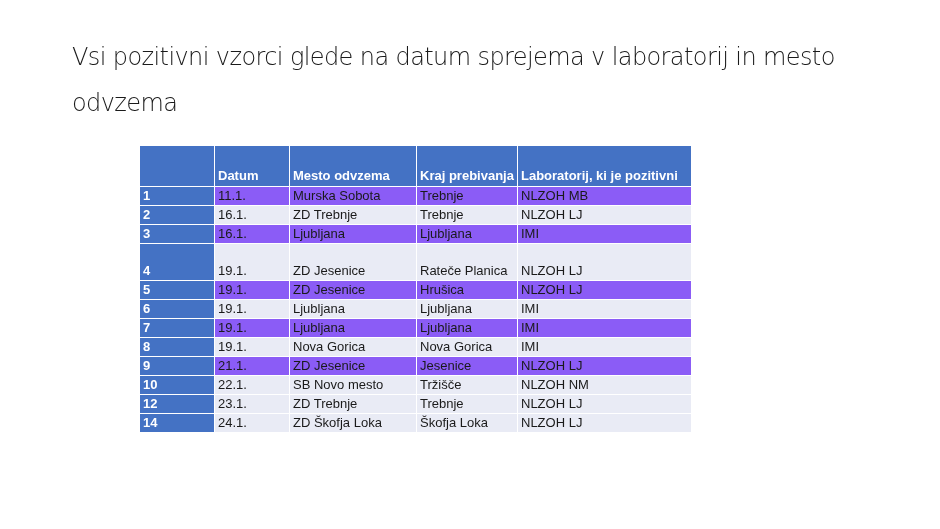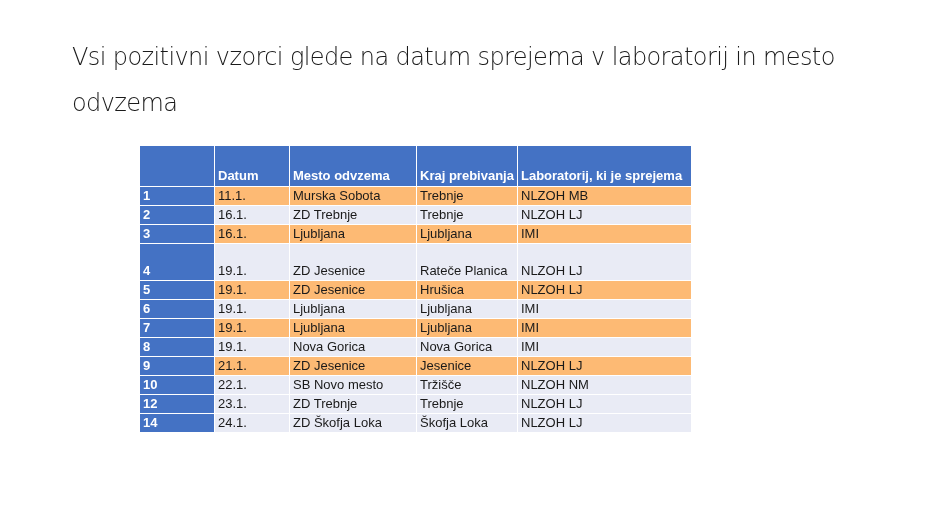--- a/index.html
+++ b/index.html
@@ -17,21 +17,21 @@
     position: absolute; left: 139px; top: 145px;
     border-collapse: collapse; table-layout: fixed;
     font-size: 13px; color: #1a1a1a;
   }
   td, th { border: 1px solid #ffffff; padding: 0 3px; height: 18px; line-height: 18px; overflow: hidden; white-space: nowrap; }
   thead th {
     background: #4472c4; color: #ffffff; font-weight: bold; text-align: left;
     vertical-align: bottom; height: 38px; line-height: 16px; padding-bottom: 2px; white-space: normal;
   }
   tbody td.num { background: #4472c4; color: #ffffff; font-weight: bold; }
-  tbody tr.odd td:not(.num) { background: #fdba74; }
+  tbody tr.odd td:not(.num) { background: #8b5cf6; }
   tbody tr.even td:not(.num) { background: #e9ebf5; }
   tbody tr.tall td { height: 36px; vertical-align: bottom; }
 </style>
 </head>
 <body>
 
 <div class="title">Vsi pozitivni vzorci glede na datum sprejema v laboratorij in mesto odvzema</div>
 
 <table>
   <colgroup>
@@ -40,21 +40,21 @@
       <col style="width:127px">
       <col style="width:101px">
       <col style="width:174px">
   </colgroup>
   <thead>
     <tr>
       <th></th>
       <th>Datum</th>
       <th>Mesto odvzema</th>
       <th>Kraj prebivanja</th>
-      <th>Laboratorij,  ki je sprejema</th>
+      <th>Laboratorij,  ki je pozitivni</th>
     </tr>
   </thead>
   <tbody id="tbody">
       <tr class="odd">
         <td class="num">1</td>
         <td>11.1.</td>
         <td>Murska Sobota</td>
         <td>Trebnje</td>
         <td>NLZOH MB</td>
       </tr>

